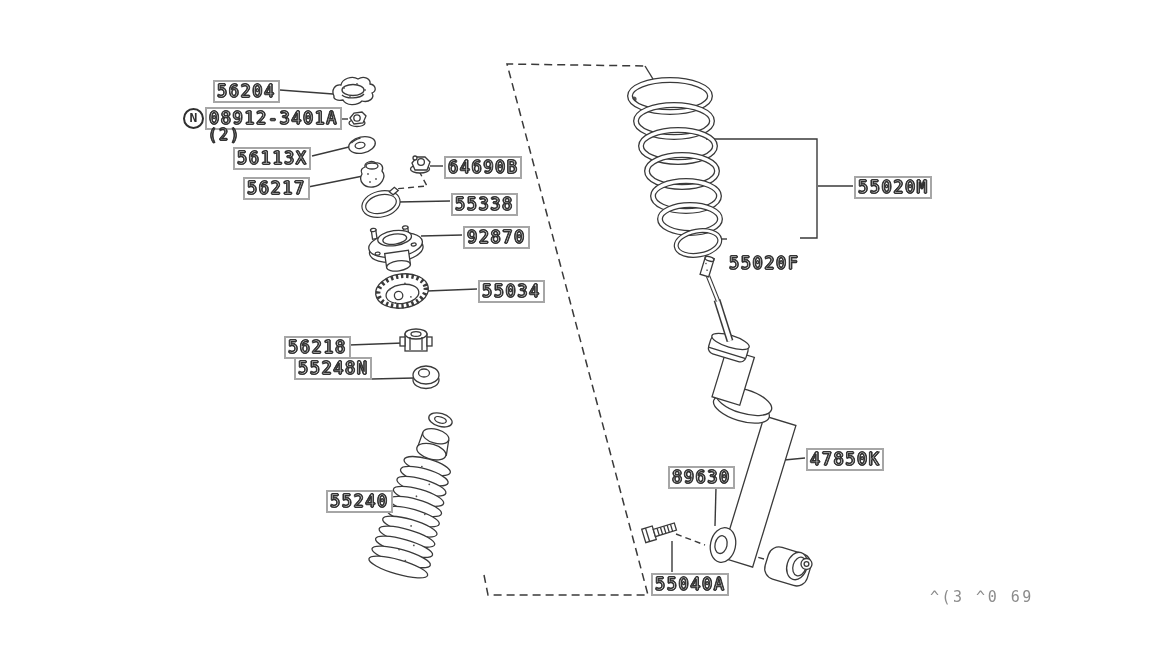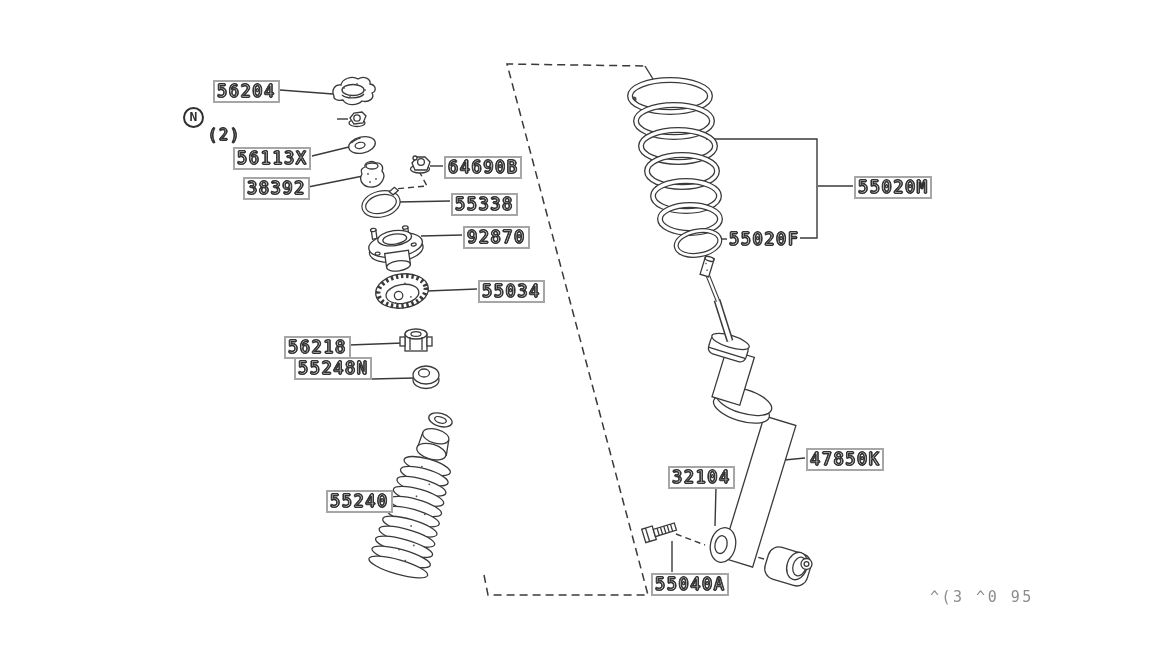--- a/index.html
+++ b/index.html
@@ -5,21 +5,21 @@
   html,body{margin:0;padding:0;}
   body{width:1162px;height:654px;background:#ffffff;position:relative;overflow:hidden;
        font-family:"DejaVu Sans Mono",monospace;}
   .stage{position:absolute;left:0;top:0;width:1162px;height:654px;}
   svg{position:absolute;left:0;top:0;}
   .ptext{font-family:"DejaVu Sans Mono",monospace;font-size:17px;line-height:19px;
          letter-spacing:1.5px;color:#ffffff;-webkit-text-stroke:1.1px #2f2f2f;
          text-shadow:-1px 0 #3a3a3a,1px 0 #3a3a3a,0 -1px #3a3a3a,0 1px #3a3a3a;}
   .plabel{position:absolute;border:2px solid #a6a6a6;background:#ffffff;
           padding:0 2px;white-space:nowrap;z-index:5;}
-  .plain{position:absolute;background:#ffffff;white-space:nowrap;z-index:5;padding:0 1px;}
+  .plain{position:absolute;background:#ffffff;white-space:nowrap;z-index:5;padding:0 1px;margin-top:24px;}
   .nwrap{position:absolute;z-index:5;display:flex;align-items:center;}
   .ncircle{display:inline-block;width:17px;height:17px;border:2px solid #2f2f2f;border-radius:50%;
            font-size:13px;line-height:16px;text-align:center;color:#2f2f2f;margin-right:1px;
            -webkit-text-stroke:0;text-shadow:none;font-weight:bold;background:#fff;}
   .qtytext{position:absolute;z-index:5;font-size:15px;letter-spacing:2px;}
   .footer-code{position:absolute;z-index:5;color:#8c8c8c;font-size:15px;letter-spacing:2.5px;
                -webkit-text-stroke:0;text-shadow:none;font-family:"DejaVu Sans Mono",monospace;}
   .ln{stroke:#3a3a3a;stroke-width:1.4;fill:none;}
   .dash{stroke:#3a3a3a;stroke-width:1.5;fill:none;stroke-dasharray:8 5;}
   .dashsm{stroke:#3a3a3a;stroke-width:1.4;fill:none;stroke-dasharray:6 4;}
@@ -247,33 +247,34 @@
     <rect class="part" x="654" y="527.5" width="22" height="7.5"></rect>
     <path class="partline" d="M658,527.5 L658,535 M661.5,527.5 L661.5,535 M665,527.5 L665,535 M668.5,527.5 L668.5,535 M672,527.5 L672,535"></path>
   </g>
 
 </svg>
 
 <div class="plabel ptext" style="left:213px;top:80px">56204</div>
 
 <div class="nwrap" style="left:183px;top:107px">
   <span class="ncircle">N</span>
+  <span class="plabel ptext" style="position:static">08912-3401A</span>
 </div>
 <div class="qtytext ptext" style="left:208px;top:126px">(2)</div>
 
 <div class="plabel ptext" style="left:233px;top:147px">56113X</div>
-<div class="plabel ptext" style="left:243px;top:177px">38392</div>
+<div class="plabel ptext" style="left:243px;top:177px">56217</div>
 <div class="plabel ptext" style="left:444px;top:156px">64690B</div>
 <div class="plabel ptext" style="left:451px;top:193px">55338</div>
 <div class="plabel ptext" style="left:463px;top:226px">92870</div>
 <div class="plabel ptext" style="left:478px;top:280px">55034</div>
 <div class="plabel ptext" style="left:284px;top:336px">56218</div>
 <div class="plabel ptext" style="left:294px;top:357px">55248N</div>
 <div class="plabel ptext" style="left:326px;top:490px">55240</div>
 <div class="plabel ptext" style="left:854px;top:176px">55020M</div>
 <div class="plain ptext" style="left:728px;top:230px">55020F</div>
 <div class="plabel ptext" style="left:806px;top:448px">47850K</div>
-<div class="plabel ptext" style="left:668px;top:466px">32104</div>
+<div class="plabel ptext" style="left:668px;top:466px">89630</div>
 <div class="plabel ptext" style="left:651px;top:573px">55040A</div>
 
-<div class="footer-code" style="left:930px;top:588px">^(3 ^0 95</div>
+<div class="footer-code" style="left:930px;top:588px">^(3 ^0 69</div>
 
 </div>
 
 </body></html>

